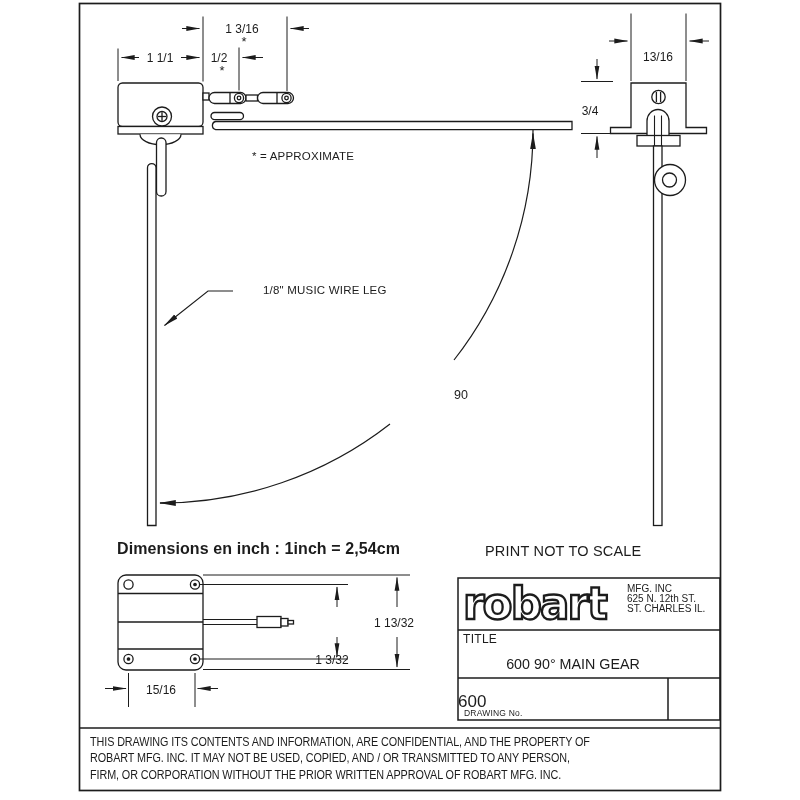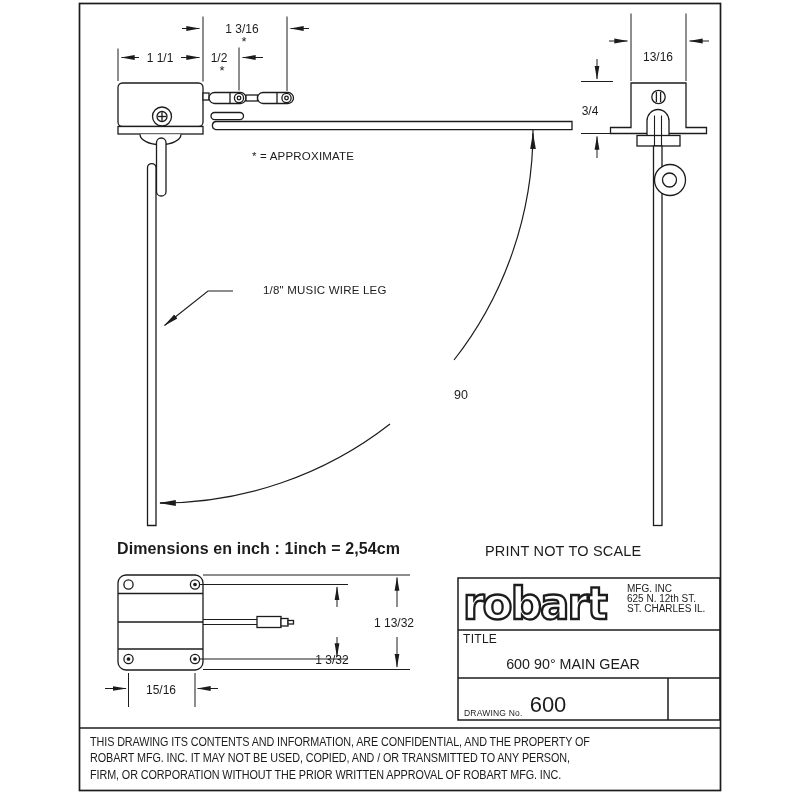--- a/index.html
+++ b/index.html
@@ -12,21 +12,21 @@
   .ctr { transform:translateX(-50%); }
   .d12 { font-size:12px; }
   .d11 { font-size:11.5px; letter-spacing:.2px;margin-left:30px; }
   .ast { font-size:13px; line-height:10px; }
   .units { font-size:16px; font-weight:bold; letter-spacing:.1px; }
   .printnote { font-size:14.5px; letter-spacing:.2px; }
   .addr { font-size:10px; line-height:10.2px; }
   .lbl-small { font-size:12px; letter-spacing:.3px; }
   .lbl-dn { font-size:8.5px; letter-spacing:.2px; }
   .tb-title { font-size:14.3px; line-height:17px; text-align:center; width:250px; }
-  .dn-num { font-size:22px; text-align:center; width:180px; }
+  .dn-num { font-size:17px; width:180px; }
   .disc { font-size:12px; line-height:16.4px; transform:scaleX(.9); transform-origin:left top; letter-spacing:-.1px; }
 </style>
 </head>
 <body>
 
 <div id="page">
 
   <svg id="linework" width="800" height="800" viewBox="0 0 800 800">
     <defs>
       <marker id="arr" viewBox="0 0 14 6" refX="13.2" refY="3" markerWidth="14" markerHeight="6" orient="auto">

